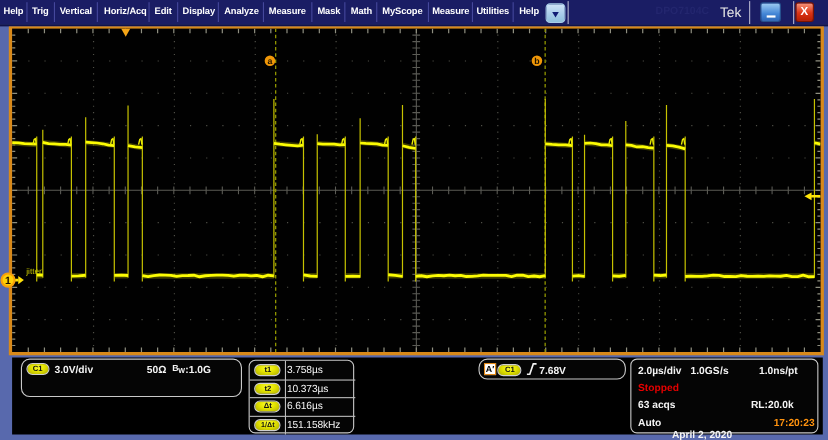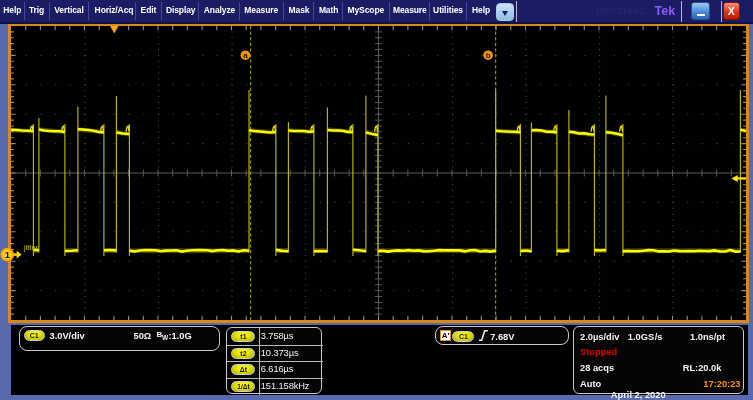--- a/index.html
+++ b/index.html
@@ -43,21 +43,21 @@
     <div class="msep" style="left:160.5px"></div>
     <div class="msep" style="left:198px"></div>
     <div class="msep" style="left:239px"></div>
     <div class="msep" style="left:282.5px"></div>
     <div class="msep" style="left:312.9px"></div>
     <div class="msep" style="left:342.4px"></div>
     <div class="msep" style="left:388.6px"></div>
     <div class="msep" style="left:429px"></div>
     <div class="msep" style="left:465.8px"></div>
 <span class="abs" style="left:596px;top:4.5px;color:#23266e;font-size:9.5px;font-weight:bold">DPO7104C</span>
-<span class="abs" style="left:654.5px;top:4px;color:#8b5cf6;font-size:12.5px;font-weight:bold">Tek</span>
+<span class="abs" style="left:654.5px;top:4px;color:#e5e5e5;font-size:12.5px;font-weight:normal">Tek</span>
 <div class="vline" style="left:516px"></div>
     <div class="vline" style="left:680.5px"></div>
     <div class="vline" style="left:720.8px"></div>
 <div id="ddbtn"></div>
     <div id="minbtn"></div>
     <div id="closebtn">X</div>
 </div>
 <div id="darkline"></div>
 <div id="frame"></div>
 <div id="plot">
@@ -86,21 +86,21 @@
 </svg>
   </div>
 <svg class="abs" style="left:0;top:247px" width="23" height="16" viewBox="0 0 23 16">
 <circle cx="7.3" cy="7.6" r="6.9" fill="#f7a00a"></circle>
     <circle cx="7.3" cy="7.6" r="5" fill="#ffd006"></circle>
 <text x="7.3" y="11" font-size="9.5" font-weight="bold" fill="#1a1000" text-anchor="middle">1</text>
 <line x1="13.8" y1="7.6" x2="16.8" y2="7.6" stroke="#ffe10a" stroke-width="2.4"></line>
 <polygon points="16.6,3.8 21.7,7.6 16.6,11.4" fill="#ffe10a"></polygon>
 </svg>
 <div id="panel"></div>
-<div class="box" id="box1" style="left:18.5px;top:325.8px;width:201px;height:25px">
+<div class="box" id="box1" style="left:18.5px;top:325.8px;width:201px;height:35px">
 <div class="pill" style="left:4px;top:3.6px;width:21.5px">C1</div>
 <span class="wt" style="left:30px;top:4.4px">3.0V/div</span>
 <span class="wt" style="left:114px;top:4.4px">50Ω</span>
 <span class="wt" style="left:137px;top:3.2px;font-size:8px">B</span>
     <span class="wt" style="left:142.5px;top:6.8px;font-size:6.5px">W</span>
     <span class="wt" style="left:149px;top:4.4px">:1.0G</span>
 </div>
 <div class="box" id="tbox" style="left:226.3px;top:326.8px;width:96px;height:67px;border-radius:6px">
 <div class="abs" style="left:0;top:17px;width:96px;height:1px;background:#bcbcbc"></div>
 <div class="abs" style="left:0;top:33.5px;width:96px;height:1px;background:#bcbcbc"></div>
@@ -121,17 +121,17 @@
 <svg class="abs" style="left:42.5px;top:2.2px" width="11" height="13" viewBox="0 0 11 13">
       <path d="M1 11.2h2.6l3.2-9.4h3" stroke="#f2f2f2" stroke-width="1.5" fill="none"></path>
     </svg>
 <span class="wt" style="left:54.5px;top:4.6px">7.68V</span>
 </div>
 <div class="box" id="timebox" style="left:573px;top:326.4px;width:171.3px;height:67.6px;border-radius:6px">
 <span class="wt" style="left:6px;top:4.3px">2.0µs/div</span>
 <span class="wt" style="left:53.8px;top:4.3px">1.0G<span style="letter-spacing:0.5px">S</span>/s</span>
 <span class="wt" style="left:116px;top:4.3px">1.0ns/pt</span>
 <span class="wt" style="left:6px;top:19.5px;color:#e60000">Stopped</span>
-<span class="wt" style="left:6px;top:35.8px">28 acqs</span>
+<span class="wt" style="left:6px;top:35.8px">63 acqs</span>
 <span class="wt" style="left:108.7px;top:35.8px">RL:20.0k</span>
 <span class="wt" style="left:6px;top:51.7px">Auto</span>
 <span class="wt" style="left:36.8px;top:63px">April 2, 2020</span>
 <span class="wt" style="left:129.3px;top:51.7px;color:#ff930f">17:20:23</span>
 </div>
 </body></html>

